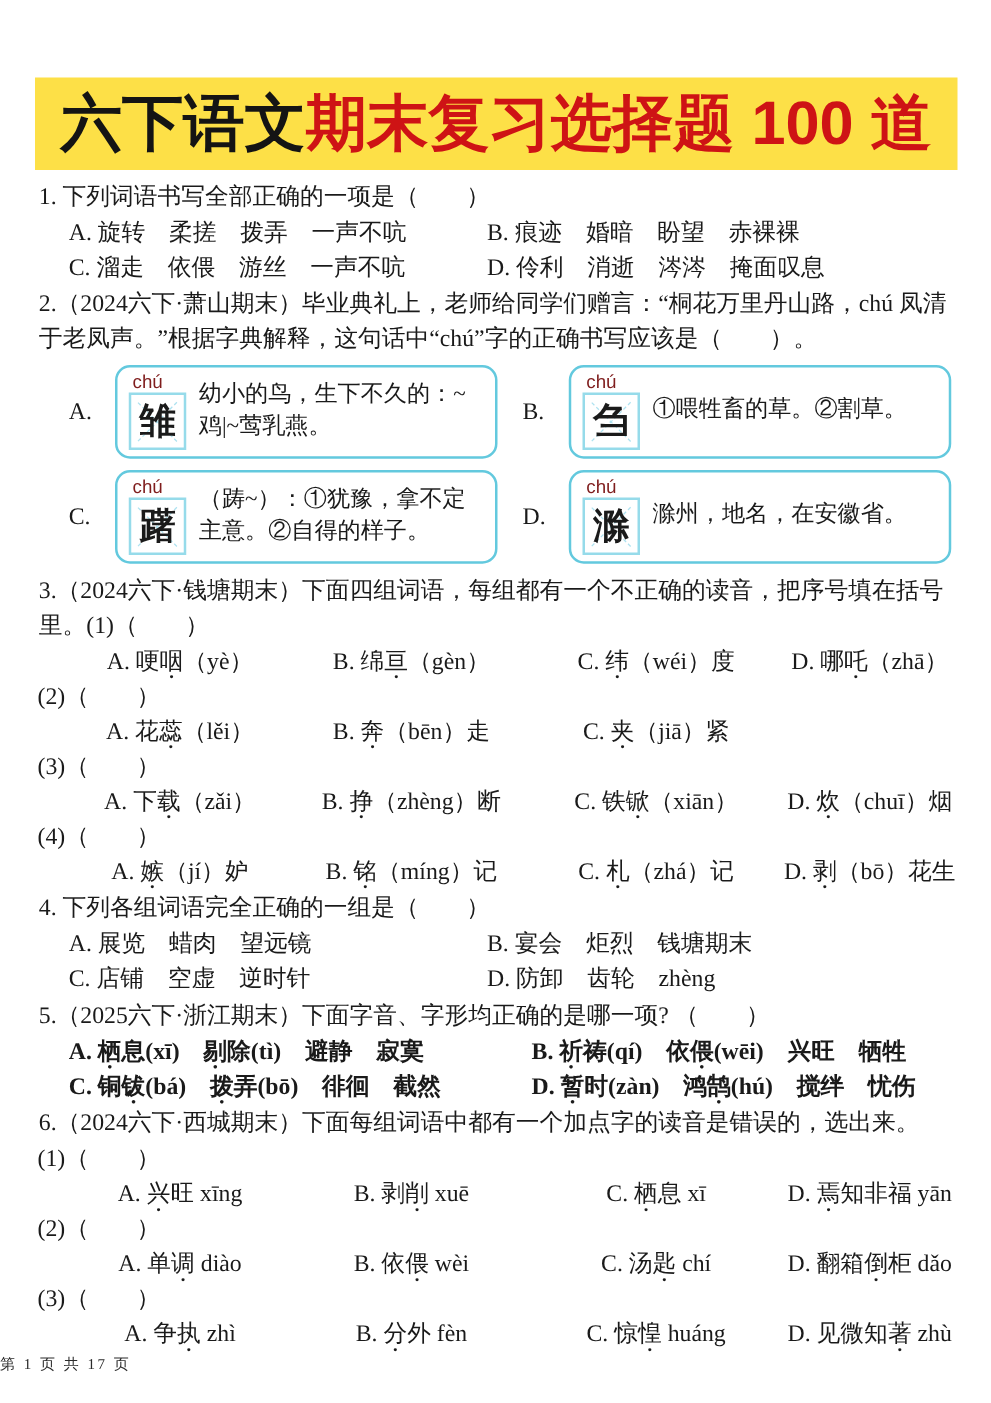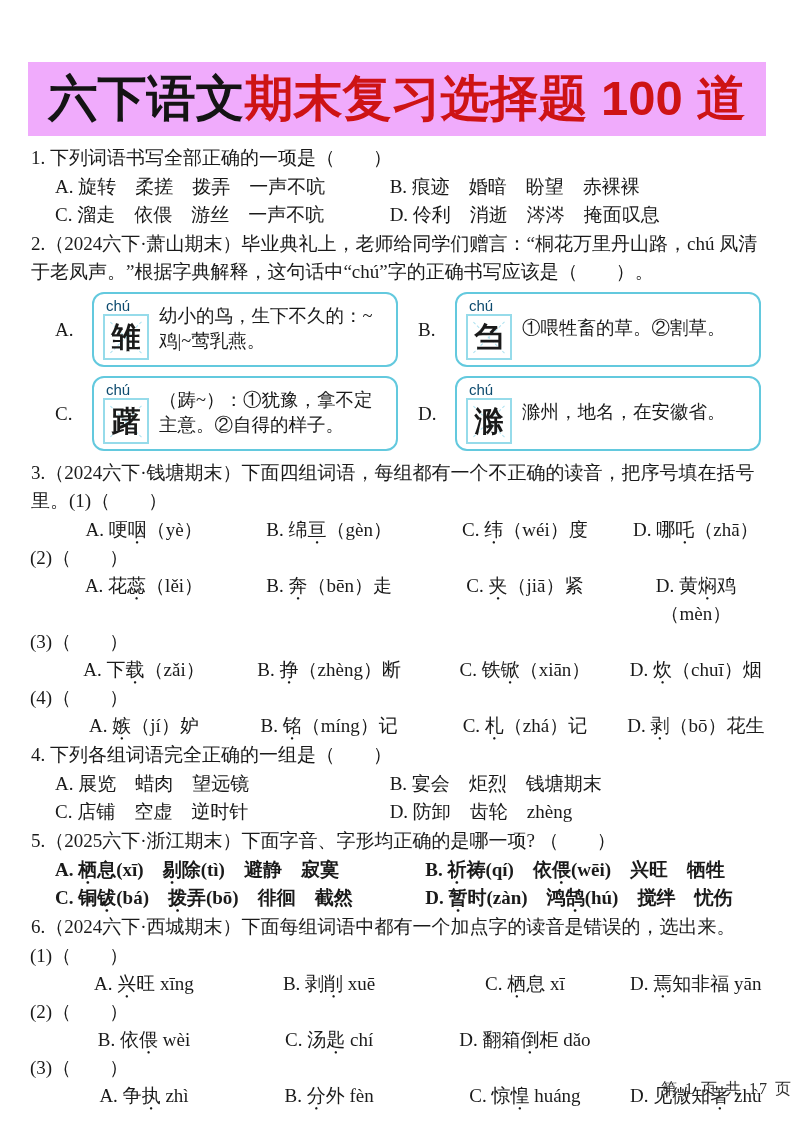--- a/index.html
+++ b/index.html
@@ -8,21 +8,21 @@
     width:793px;height:1122px;
     background:#ffffff;
     overflow:hidden;
     font-family:"Liberation Serif",serif;
     color:#1a1a1a;
   }
   
   .banner{
     margin:62px 27px 8px 28px;
     height:74px;
-    background:#f0abfc;
+    background:#fde047;
     display:flex;align-items:center;justify-content:center;
     font-family:"Liberation Sans",sans-serif;
     font-weight:900;
     font-size:49px;
     letter-spacing:0px;
     white-space:nowrap;
   }
   .banner .t-black{color:#141414;}
   .banner .t-red{color:#ce1315;}
   
@@ -80,42 +80,42 @@
     border-radius:12px;
     background:#ffffff;
     min-height:62px;
     padding:3px 9px 5px 9px;
     display:flex;align-items:center;gap:10px;
   }
   .char-col{display:flex;flex-direction:column;align-items:flex-start;flex:0 0 auto;}
   .pinyin{
     font-family:"Liberation Sans",sans-serif;
     font-size:15px;line-height:17px;
-    margin-left:3px;color:#0c4a6e;
+    margin-left:3px;color:#7f1d1d;
   }
   .char-cell{
     position:relative;
     width:42px;height:42px;
     border:2px solid #96dbea;
     display:flex;align-items:center;justify-content:center;
     font-size:29px;font-weight:600;
     background:#ffffff;
   }
   .char-cell::before,.char-cell::after{
     content:"";position:absolute;left:-2%;top:50%;width:104%;height:0;
     border-top:1px dashed #aee2f0;
   }
   .char-cell::before{transform:rotate(45deg);}
   .char-cell::after{transform:rotate(-45deg);}
   .char-cell .ch{position:relative;z-index:1;}
   .dict-def{flex:1;font-size:18.5px;line-height:25px;}
   
   .footer{
     position:absolute;bottom:22px;left:0;width:100%;
-    text-align:right;font-size:16px;color:#2b2b2b;
+    text-align:left;font-size:12px;color:#2b2b2b;
     letter-spacing:2px;
   }
 </style>
 </head>
 <body>
 
 <div class="page">
 
   <div class="banner">
     <span class="t-black">六下语文</span>
@@ -191,21 +191,20 @@
       <span class="opt">A. 哽<span class="dot">咽</span>（yè）</span>
       <span class="opt">B. 绵<span class="dot">亘</span>（gèn）</span>
       <span class="opt">C. <span class="dot">纬</span>（wéi）度</span>
       <span class="opt">D. 哪<span class="dot">吒</span>（zhā）</span>
     </div>
     <p class="subnum">(2)（　　）</p>
     <div class="opts4">
       <span class="opt">A. 花<span class="dot">蕊</span>（lěi）</span>
       <span class="opt">B. <span class="dot">奔</span>（bēn）走</span>
       <span class="opt">C. <span class="dot">夹</span>（jiā）紧</span>
-      <span class="opt">D. 黄<span class="dot">焖</span>鸡（mèn）</span>
     </div>
     <p class="subnum">(3)（　　）</p>
     <div class="opts4">
       <span class="opt">A. 下<span class="dot">载</span>（zǎi）</span>
       <span class="opt">B. <span class="dot">挣</span>（zhèng）断</span>
       <span class="opt">C. 铁<span class="dot">锨</span>（xiān）</span>
       <span class="opt">D. <span class="dot">炊</span>（chuī）烟</span>
     </div>
     <p class="subnum">(4)（　　）</p>
     <div class="opts4">
@@ -238,20 +237,21 @@
     <p class="stem">6.（2024六下·西城期末）下面每组词语中都有一个加点字的读音是错误的，选出来。</p>
     <p class="subnum">(1)（　　）</p>
     <div class="opts4">
       <span class="opt">A. <span class="dot">兴</span>旺 xīng</span>
       <span class="opt">B. 剥<span class="dot">削</span> xuē</span>
       <span class="opt">C. <span class="dot">栖</span>息 xī</span>
       <span class="opt">D. <span class="dot">焉</span>知非福 yān</span>
     </div>
     <p class="subnum">(2)（　　）</p>
     <div class="opts4">
+      <span class="opt">A. 单<span class="dot">调</span> diào</span>
       <span class="opt">B. 依<span class="dot">偎</span> wèi</span>
       <span class="opt">C. 汤<span class="dot">匙</span> chí</span>
       <span class="opt">D. 翻箱<span class="dot">倒</span>柜 dǎo</span>
     </div>
     <p class="subnum">(3)（　　）</p>
     <div class="opts4">
       <span class="opt">A. 争<span class="dot">执</span> zhì</span>
       <span class="opt">B. <span class="dot">分</span>外 fèn</span>
       <span class="opt">C. 惊<span class="dot">惶</span> huáng</span>
       <span class="opt">D. 见微知<span class="dot">著</span> zhù</span>

